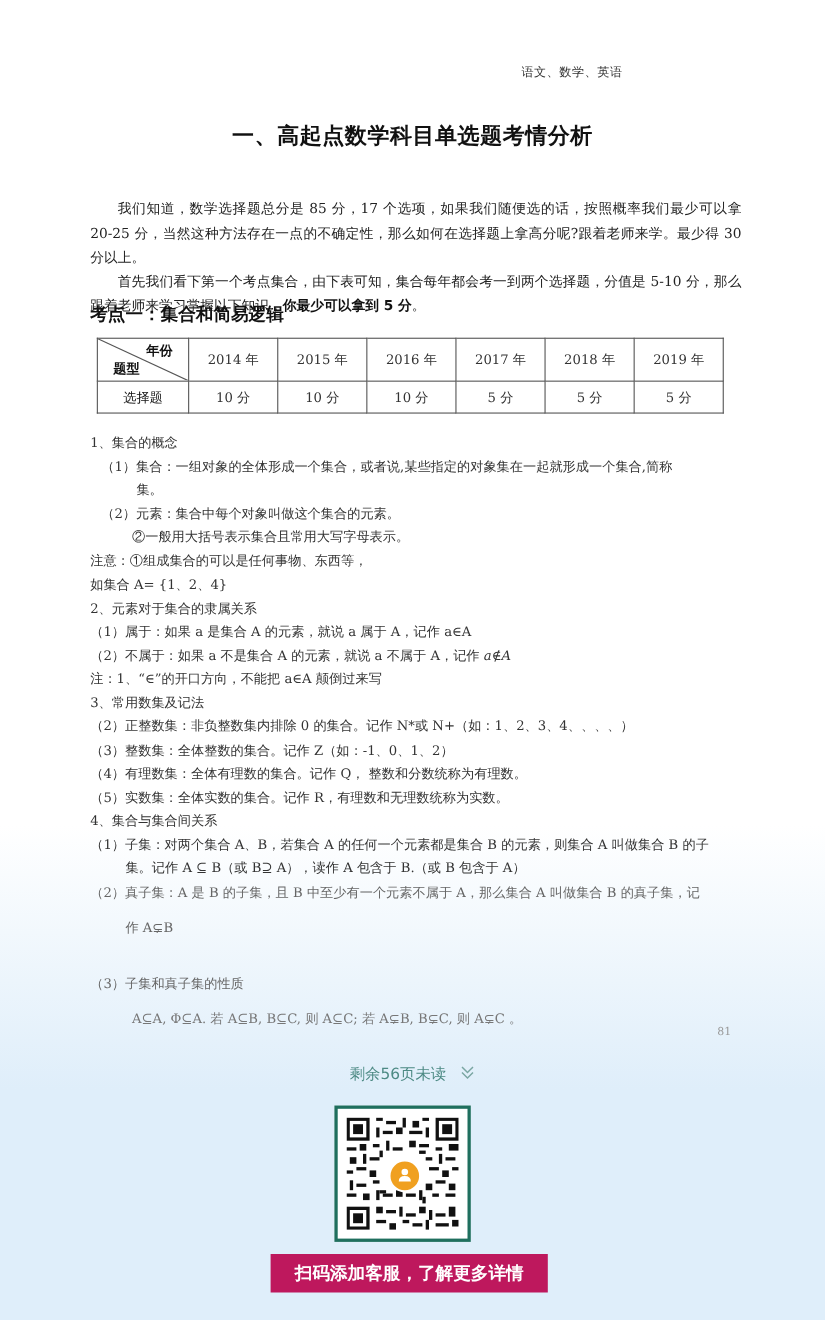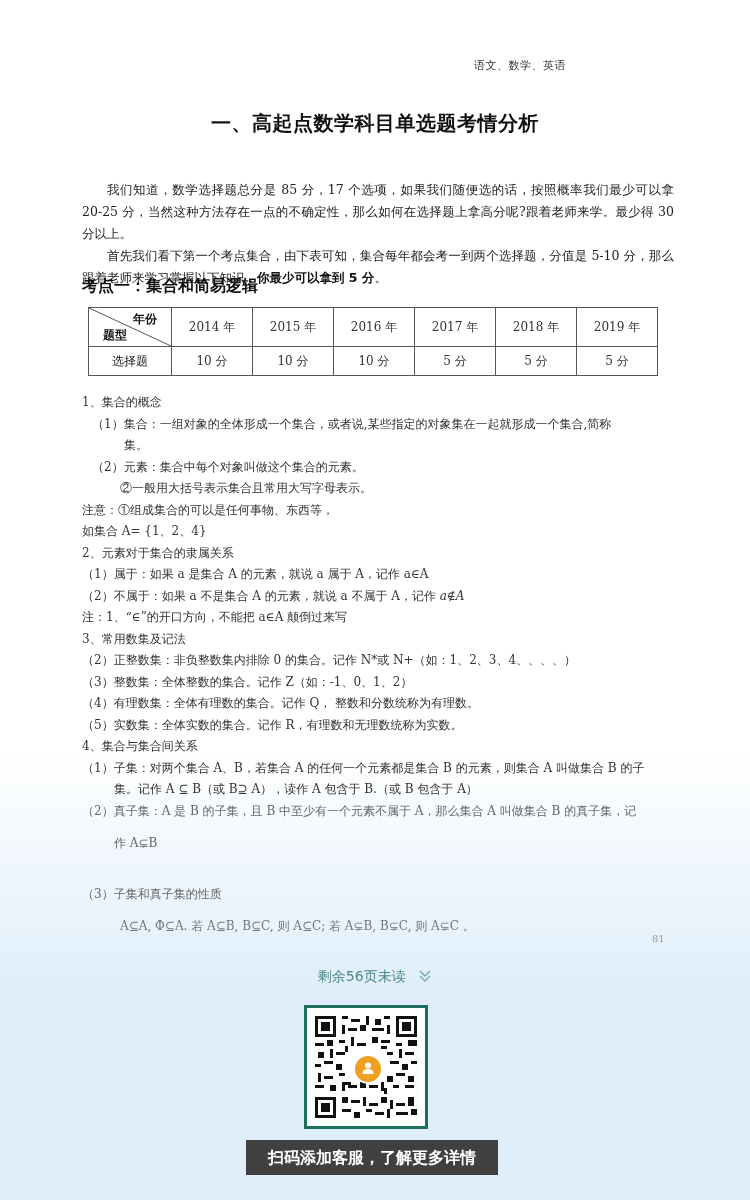--- a/index.html
+++ b/index.html
@@ -70,21 +70,21 @@
   }
   .qr-box svg { position: absolute; left: 8px; top: 8px; }
   .qr-center {
     position: absolute; left: 46px; top: 46px; width: 26px; height: 26px; border-radius: 50%;
     background: #f0a020; border: 2px solid #fff;
   }
   .qr-center svg { position: absolute; left: 6px; top: 5px; }
 
   .cta {
     position: absolute; left: 246px; top: 1140px; width: 252px; height: 35px;
-    background: #404040; color: #fff; text-align: center; line-height: 35px;
+    background: #be185d; color: #fff; text-align: center; line-height: 35px;
     font-family: "DejaVu Sans", "Liberation Sans", sans-serif; font-size: 16px; font-weight: bold;
     cursor: pointer;
   }
 </style>
 </head>
 <body>
 
 <div class="page">
 
   <div class="header-tag">语文、数学、英语</div>

